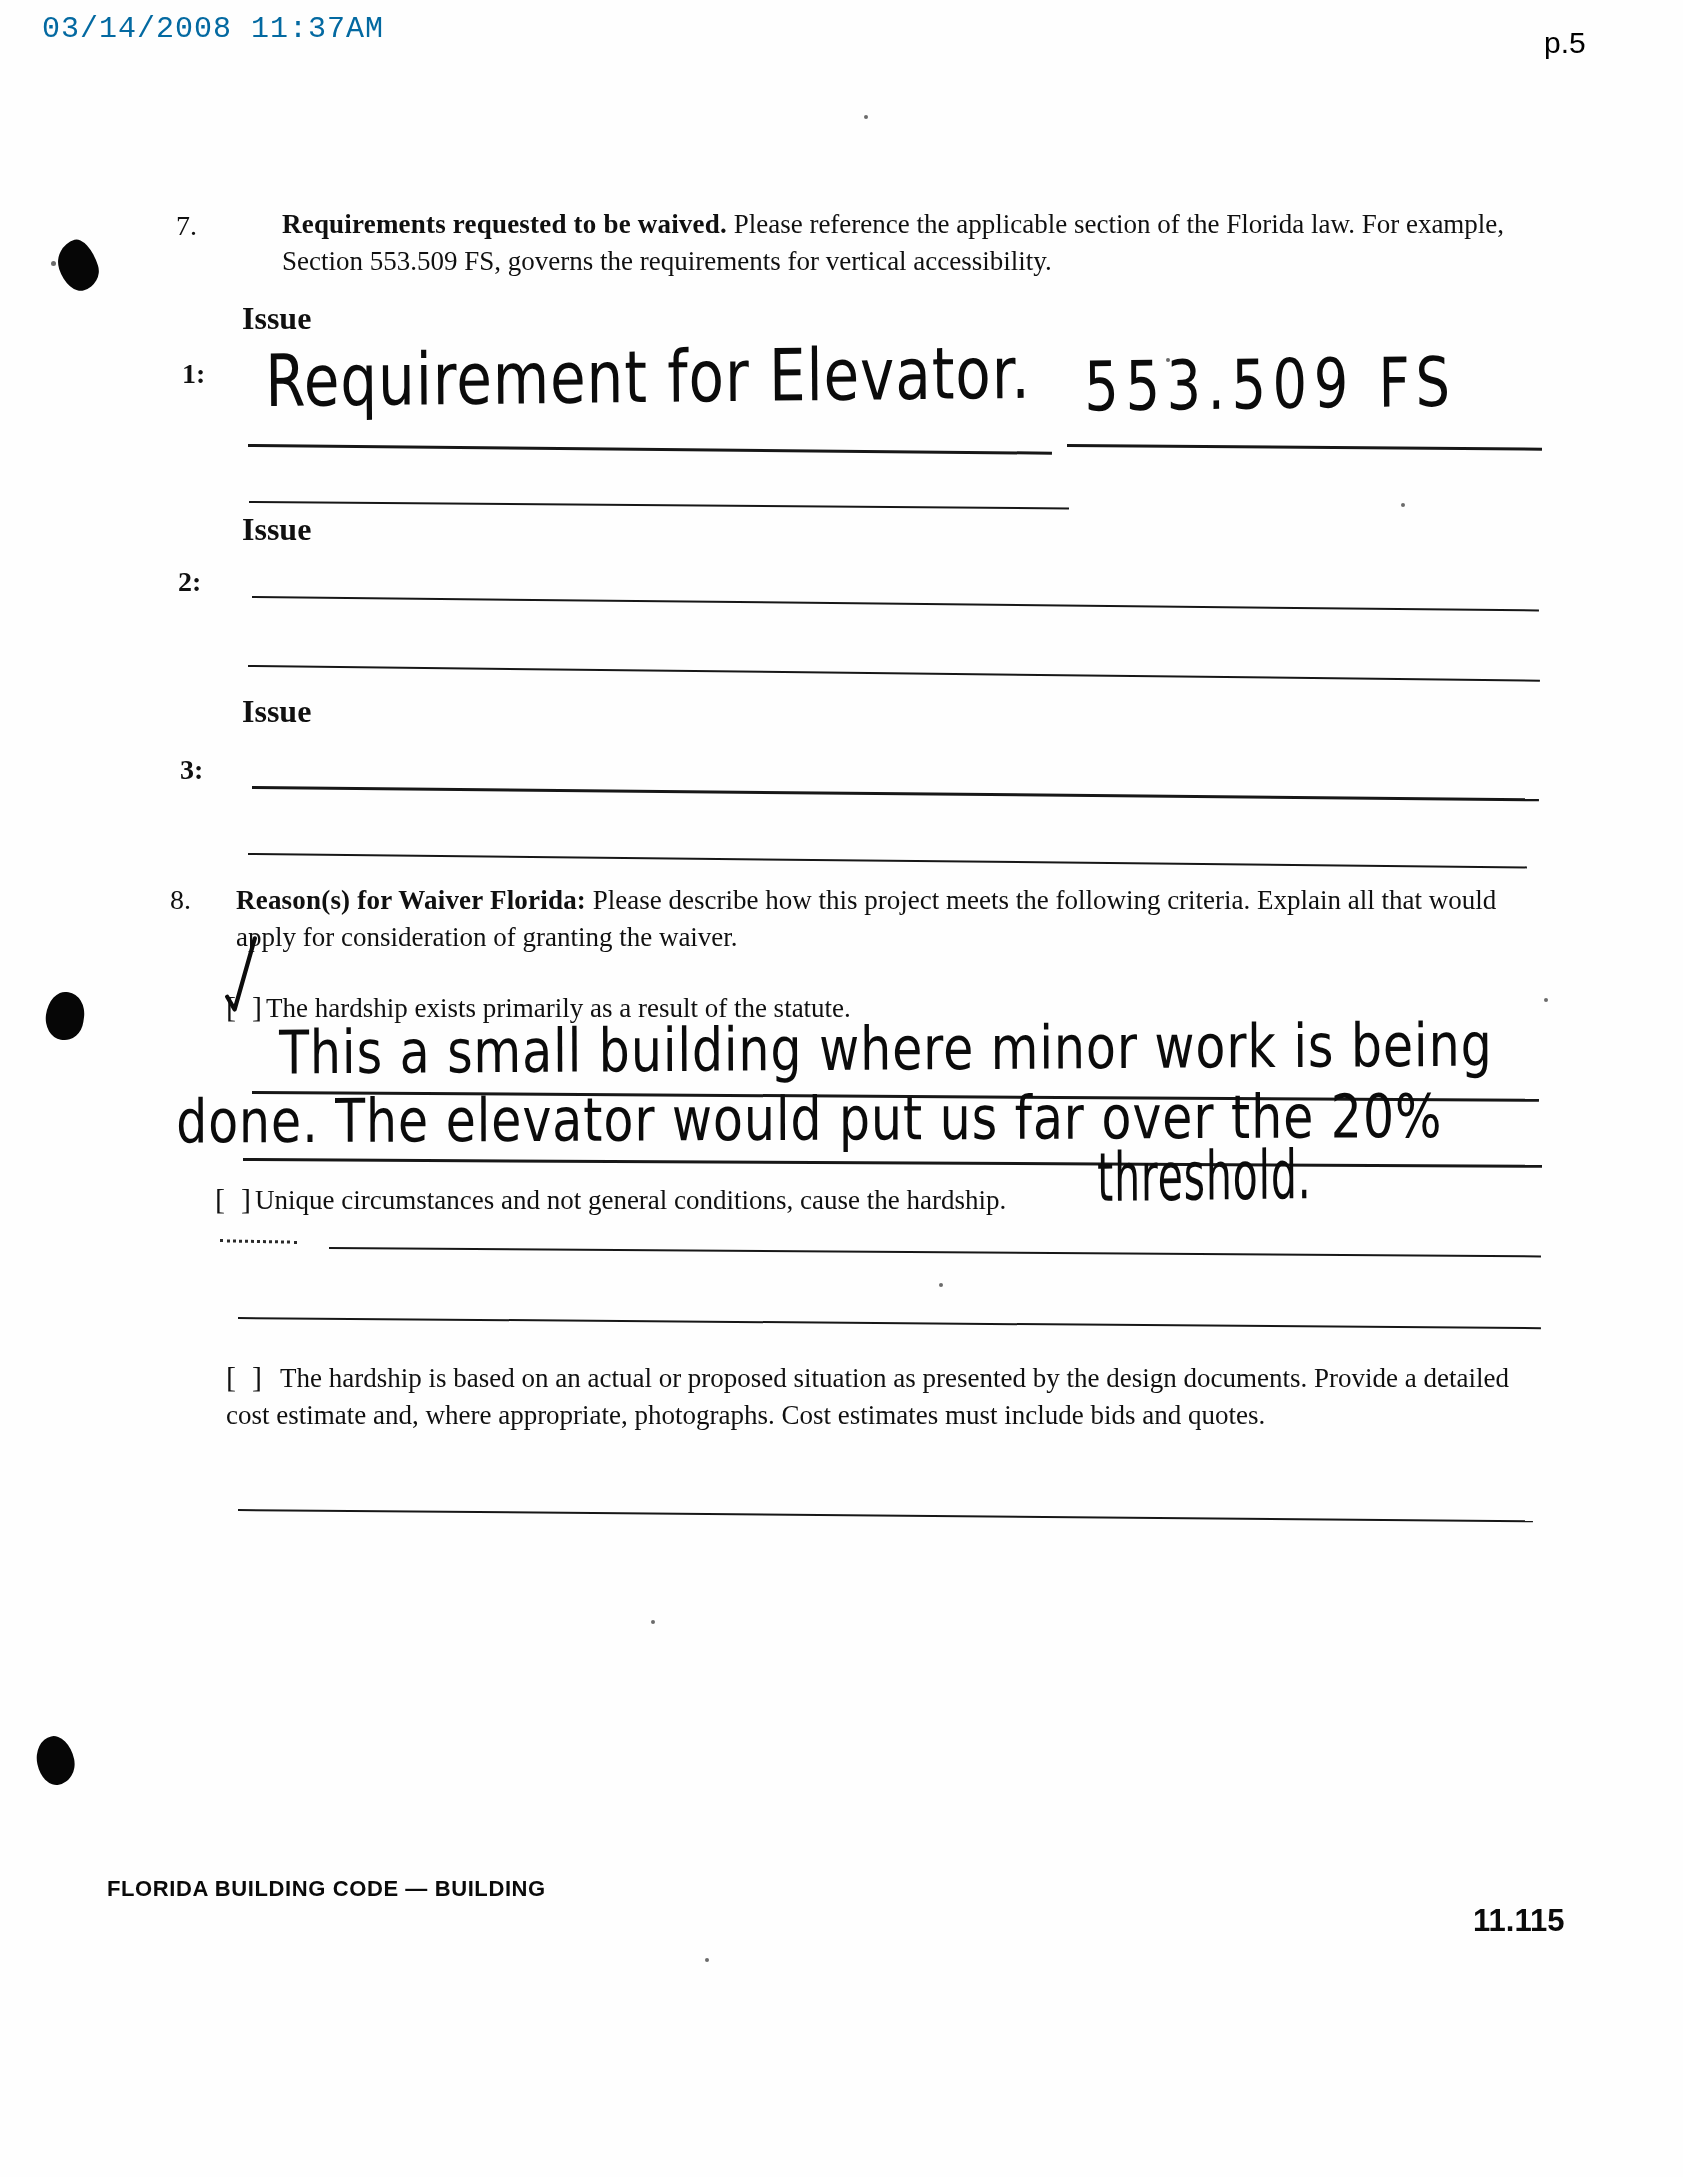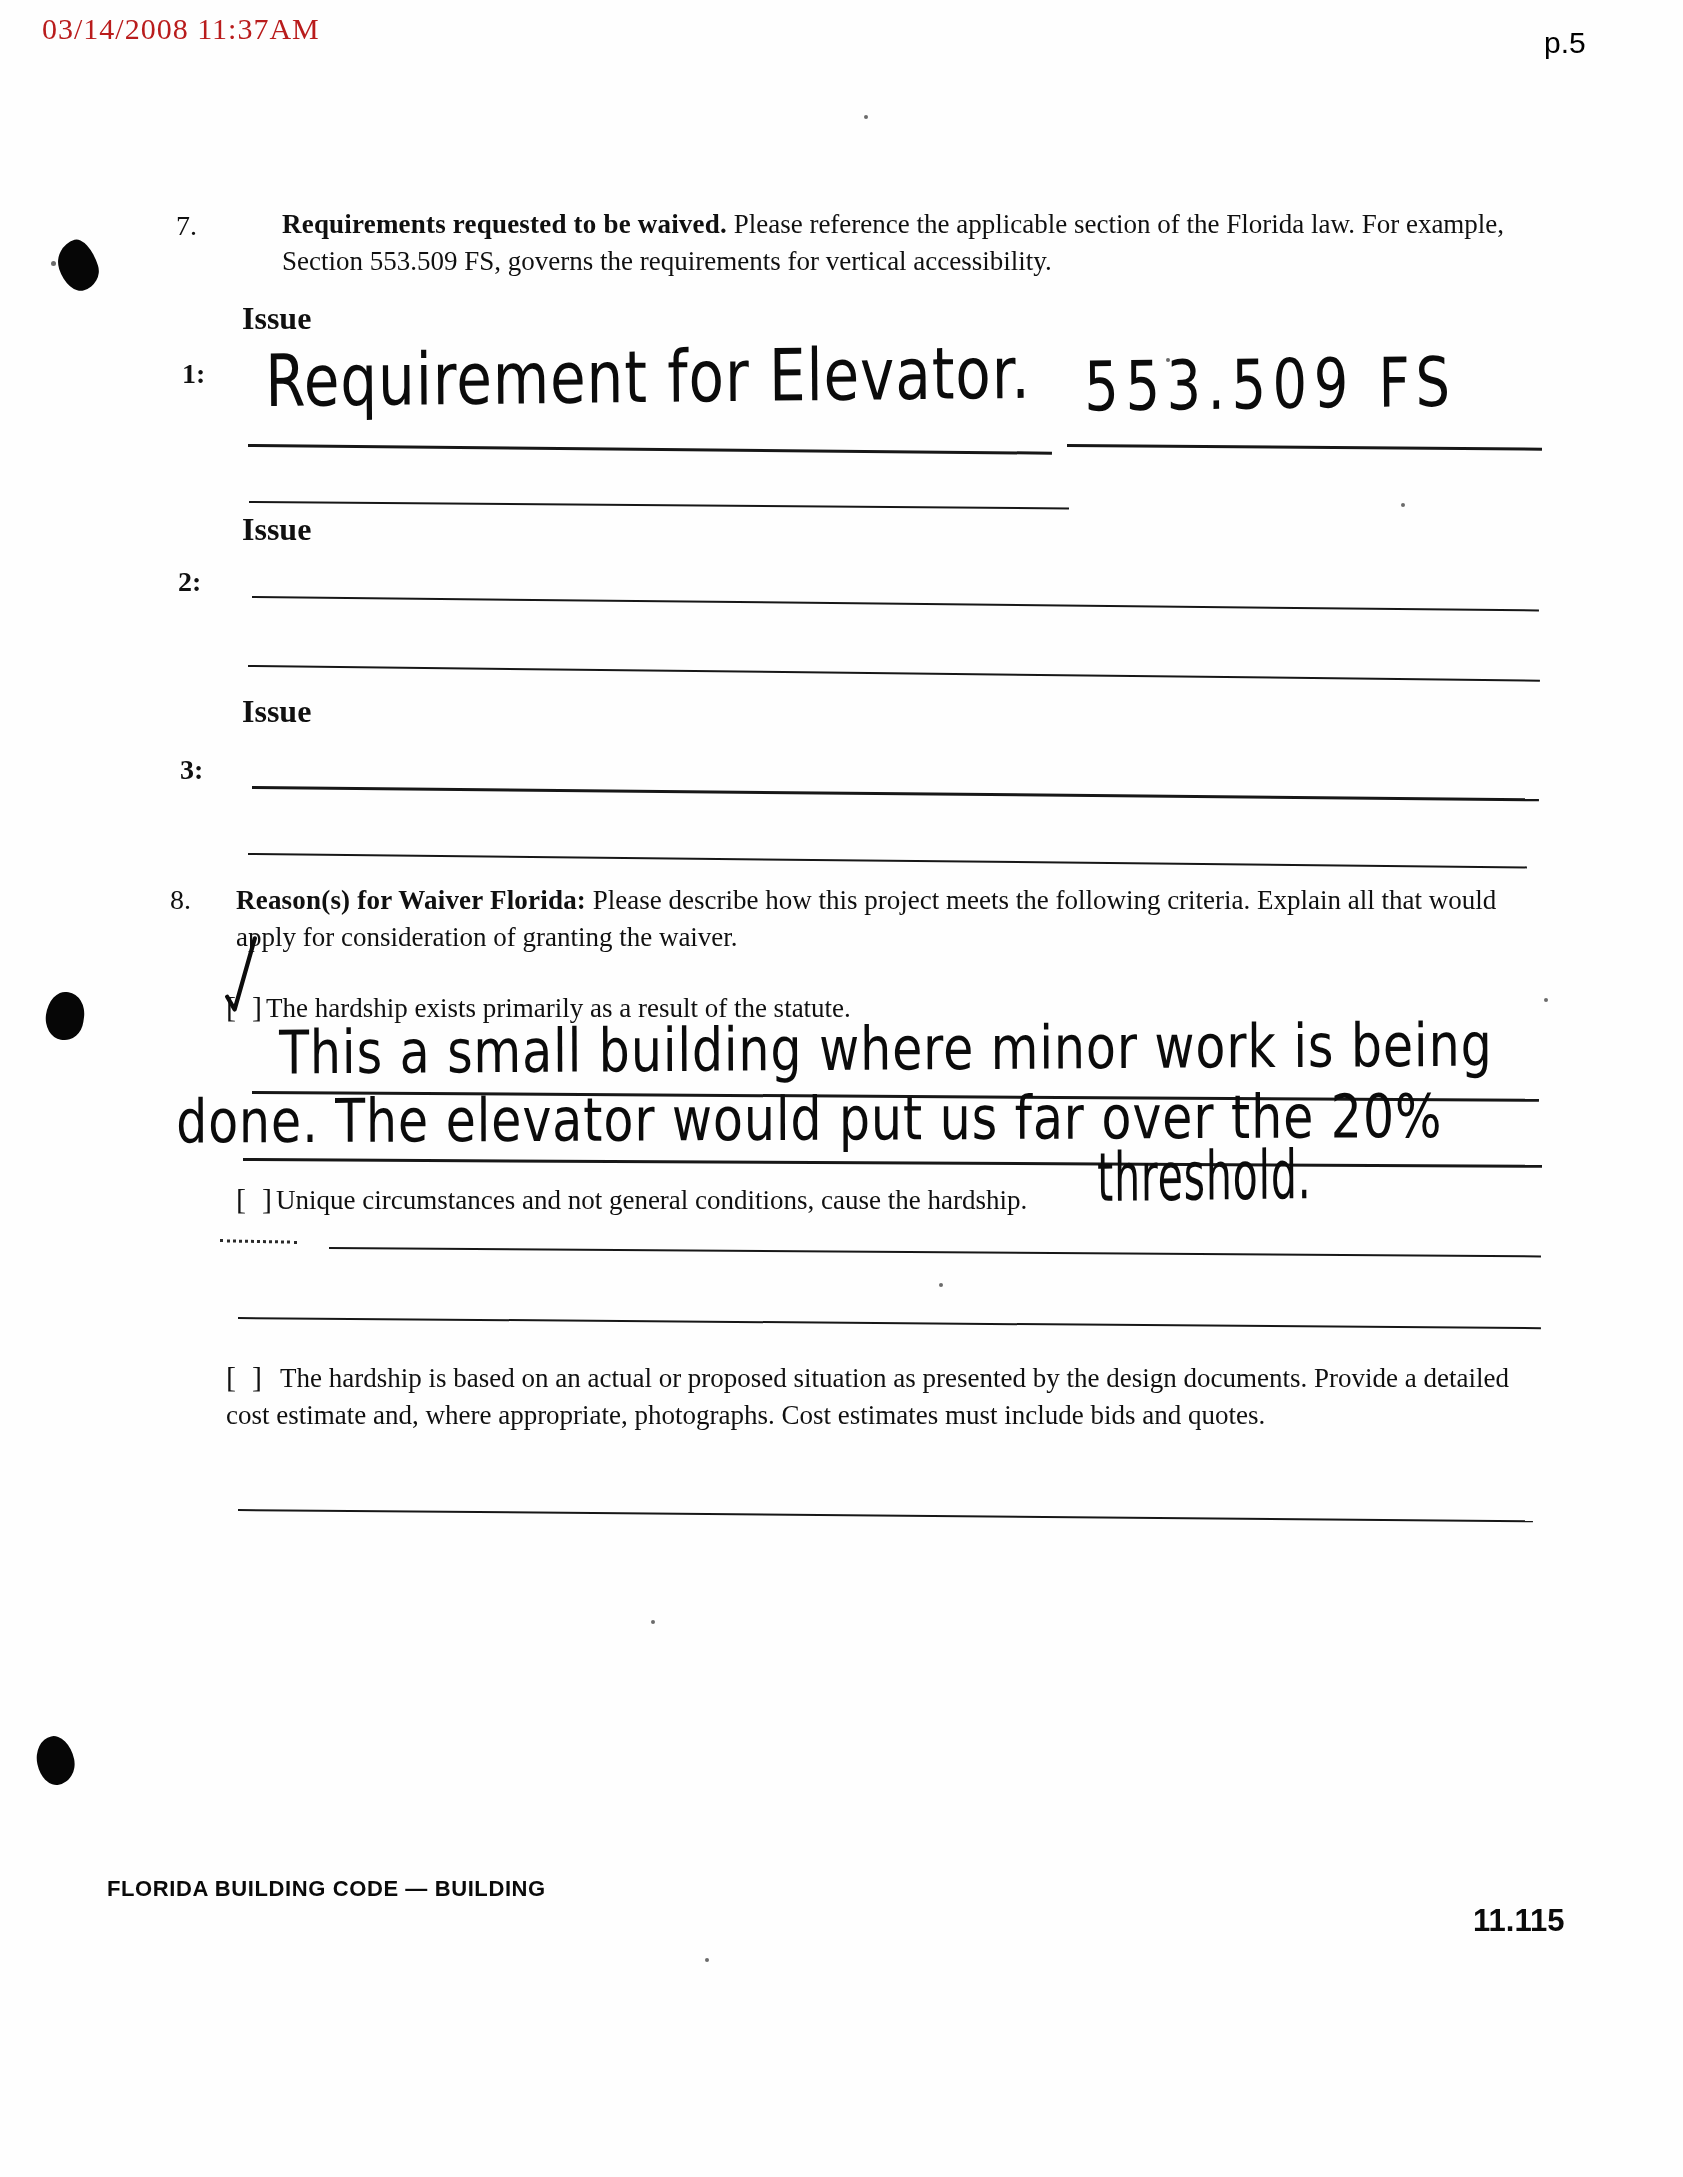--- a/index.html
+++ b/index.html
@@ -1,21 +1,21 @@
 <!DOCTYPE html>
 <html><head>
 <meta charset="utf-8">
 <style>
   html,body{margin:0;padding:0;background:#ffffff;}
   .page{
     position:relative;width:1683px;height:2177px;background:#fefefe;
     font-family:"Liberation Serif", serif;color:#101010;overflow:hidden;
   }
   .abs{position:absolute;}
-  .fax-ts{font-family:Liberation Serif, serif;font-size:30px;color:#b91c1c;letter-spacing:1px;}
+  .fax-ts{font-family:Liberation Mono, monospace;font-size:30px;color:#0369a1;letter-spacing:1px;}
   .page-num{font-family:"Liberation Sans", sans-serif;font-size:30px;color:#000;}
   .sec-num{font-size:28px;}
   .body-text{font-size:27px;line-height:1.38;}
   .body-text b{font-weight:bold;letter-spacing:0.2px;}
   .issue-label{font-size:32px;font-weight:bold;}
   .issue-num{font-size:28px;font-weight:bold;}
   .rule{position:absolute;height:0;border-top:3px solid #171717;transform-origin:left center;}
   .rule.thin{border-top-width:2px;}
   .hw{
     position:absolute;font-family:"DejaVu Sans", sans-serif;color:#0b0b0b;
@@ -90,21 +90,21 @@
   </div>
   <svg class="check-svg" style="left:218px;top:933px;width:46px;height:85px;" viewBox="0 0 40 80">
     <path d="M7 60 L14 72 L33 5" fill="none" stroke="#0c0c0c" stroke-width="4" stroke-linecap="round" stroke-linejoin="round"></path>
   </svg>
 
   <div class="hw hw-r1" style="left:279px;top:1018px;">This a small building where minor work is being</div>
   <div class="rule" style="left:252px;top:1091px;width:1287px;transform:rotate(0.35deg);"></div>
   <div class="hw hw-r2" style="left:176px;top:1087px;">done. The elevator would put us far over the 20%</div>
   <div class="rule" style="left:243px;top:1158px;width:1299px;transform:rotate(0.3deg);"></div>
 
-  <div class="crit" style="left:236px;top:1178px;">
+  <div class="crit" style="left:215px;top:1178px;">
     <span class="br">[</span><span class="br-gap"></span><span class="br">]</span><span class="crit-label">Unique circumstances and not general conditions, cause the hardship.</span>
   </div>
   <div class="hw hw-th" style="left:1097px;top:1139px;">threshold.</div>
 
   <div class="dash-artifact" style="left:220px;top:1240px;"></div>
   <div class="rule thin" style="left:329px;top:1247px;width:1212px;transform:rotate(0.4deg);"></div>
   <div class="rule thin" style="left:238px;top:1317px;width:1303px;transform:rotate(0.45deg);"></div>
 
   <div class="crit" style="left:226px;top:1356px;width:1305px;">
     <span class="br">[</span><span class="br-gap"></span><span class="br">]</span><span class="crit3-label">The hardship is based on an actual or proposed situation as presented by the design documents. Provide a detailed cost estimate and, where appropriate, photographs. Cost estimates must include bids and quotes.</span>

